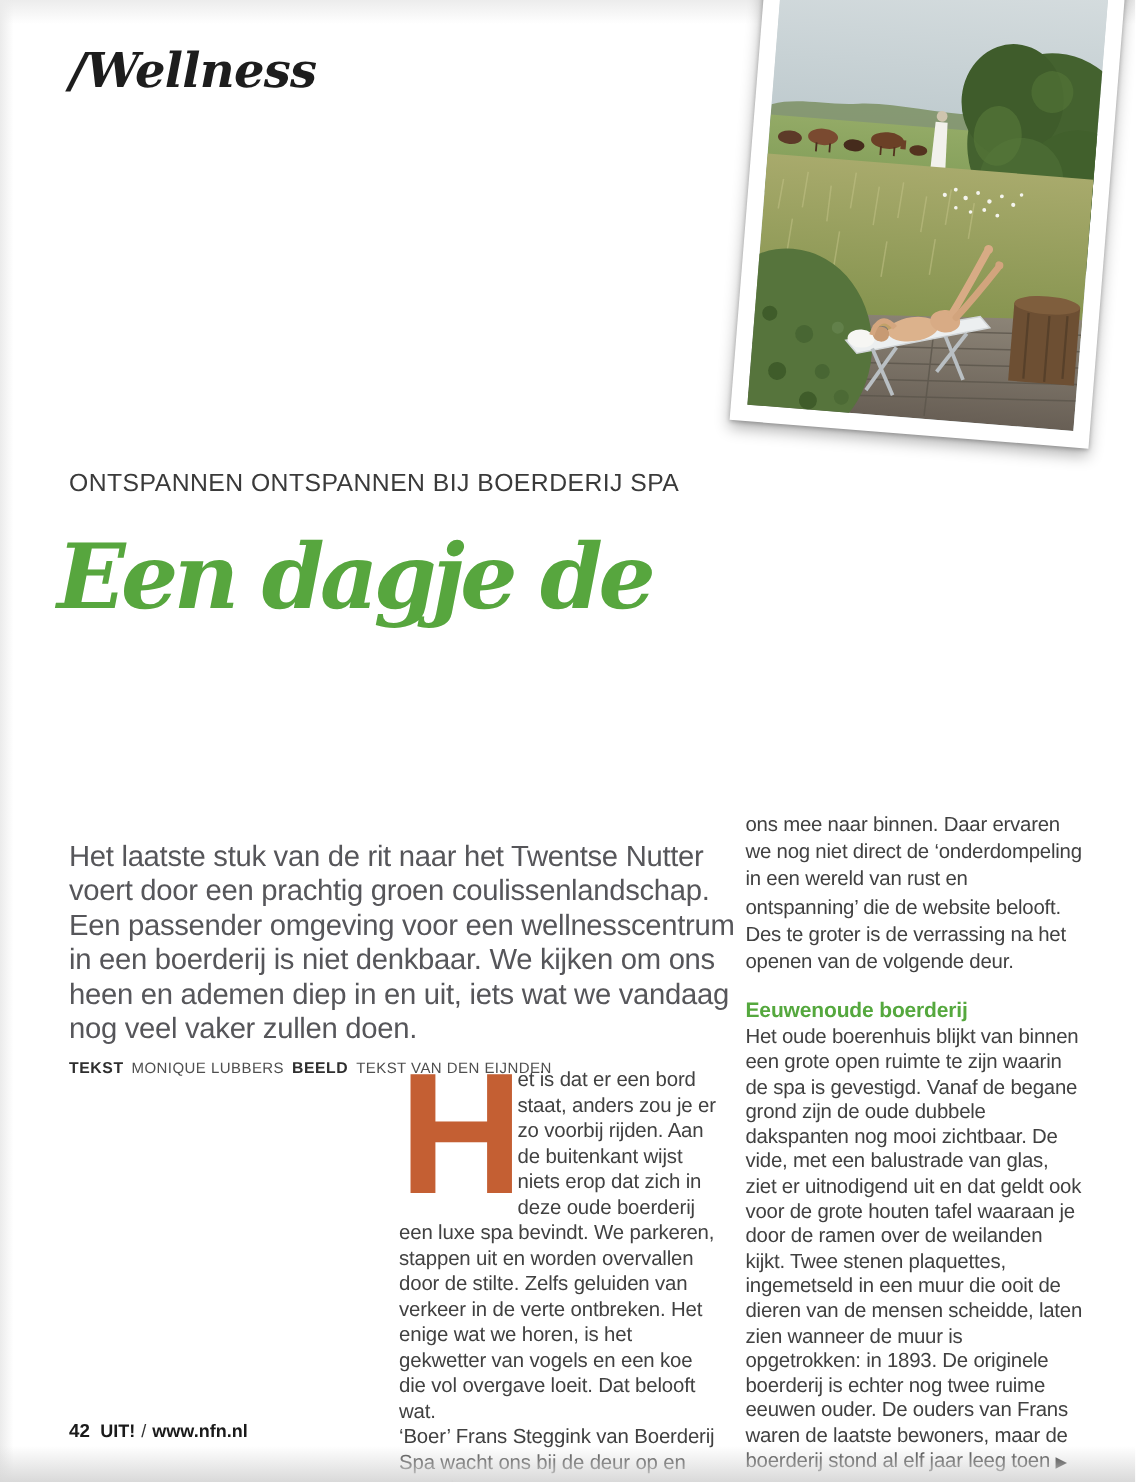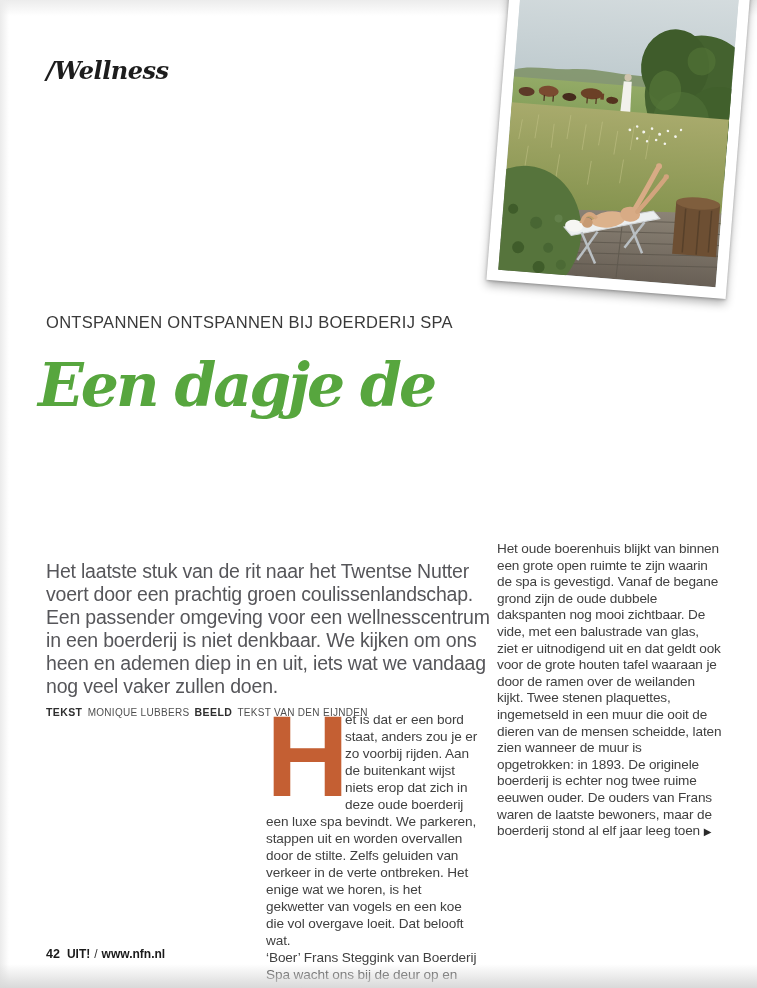--- a/index.html
+++ b/index.html
@@ -12,21 +12,21 @@
   .edge-top{position:absolute;top:0;left:0;right:0;height:16px;
     background:linear-gradient(#ececec,rgba(255,255,255,0));}
   .edge-left{position:absolute;top:0;left:0;bottom:0;width:9px;
     background:linear-gradient(90deg,#ebebeb,rgba(255,255,255,0));}
   .edge-bottom{position:absolute;left:0;right:0;bottom:0;height:24px;
     background:linear-gradient(rgba(255,255,255,0),#d9d9d9);}
 
   .section-label{
     position:absolute; left:46px; top:28px;
     font-family:"DejaVu Serif", serif; font-style:italic; font-weight:bold;
-    font-size:24px; color:#1d1d1d; letter-spacing:-0.5px;margin-top:28px;
+    font-size:32px; color:#1d1d1d; letter-spacing:-0.5px;
   }
 
   .photo-frame{
     position:absolute; left:499px; top:-34px; width:218px; height:302px;
     background:#fff; padding:11px; transform:rotate(4.6deg);
     box-shadow:0 5px 10px rgba(0,0,0,0.30), 0 1px 3px rgba(0,0,0,0.25);
   }
   .photo-frame svg{display:block; width:218px; height:302px; background:#c9d2d5;}
 
   .kicker{
@@ -239,20 +239,22 @@
       <span class="credit-name">TEKST VAN DEN EIJNDEN</span>
     </span></p>
 
   <div class="col1">
     <div class="dropcap">H</div>
     <p>et is dat er een bord staat, anders zou je er zo voorbij rijden. Aan de buitenkant wijst niets erop dat zich in deze oude boerderij een luxe spa bevindt. We parkeren, stappen uit en worden overvallen door de stilte. Zelfs geluiden van verkeer in de verte ontbreken. Het enige wat we horen, is het gekwetter van vogels en een koe die vol overgave loeit. Dat belooft wat.</p>
     <p>‘Boer’ Frans Steggink van Boerderij Spa wacht ons bij de deur op en neemt</p>
   </div>
 
   <div class="col2">
+    <p>ons mee naar binnen. Daar ervaren we nog niet direct de ‘onderdompeling in een wereld van rust en ontspanning’ die de website belooft. Des te groter is de verrassing na het openen van de volgende deur.</p>
+    <h3 class="subhead">Eeuwenoude boerderij</h3>
     <p class="para2"><span>Het oude boerenhuis blijkt van binnen een grote open ruimte te zijn waarin de spa is gevestigd. Vanaf de begane grond zijn de oude dubbele dakspanten nog mooi zichtbaar. De vide, met een balustrade van glas, ziet er uitnodigend uit en dat geldt ook voor de grote houten tafel waaraan je door de ramen over de weilanden kijkt. Twee stenen plaquettes, ingemetseld in een muur die ooit de dieren van de mensen scheidde, laten zien wanneer de muur is opgetrokken: in 1893. De originele boerderij is echter nog twee ruime eeuwen ouder. De ouders van Frans waren de laatste bewoners, maar de boerderij stond al elf jaar leeg toen</span>
       <span class="arrow">▶</span></p>
   </div>
 
   <div class="footer">
     <span class="pn">42</span><span class="mag">UIT!</span><span class="sep">/</span><span class="url">www.nfn.nl</span>
   </div>
 
   <div class="edge-bottom"></div>
 </div>

